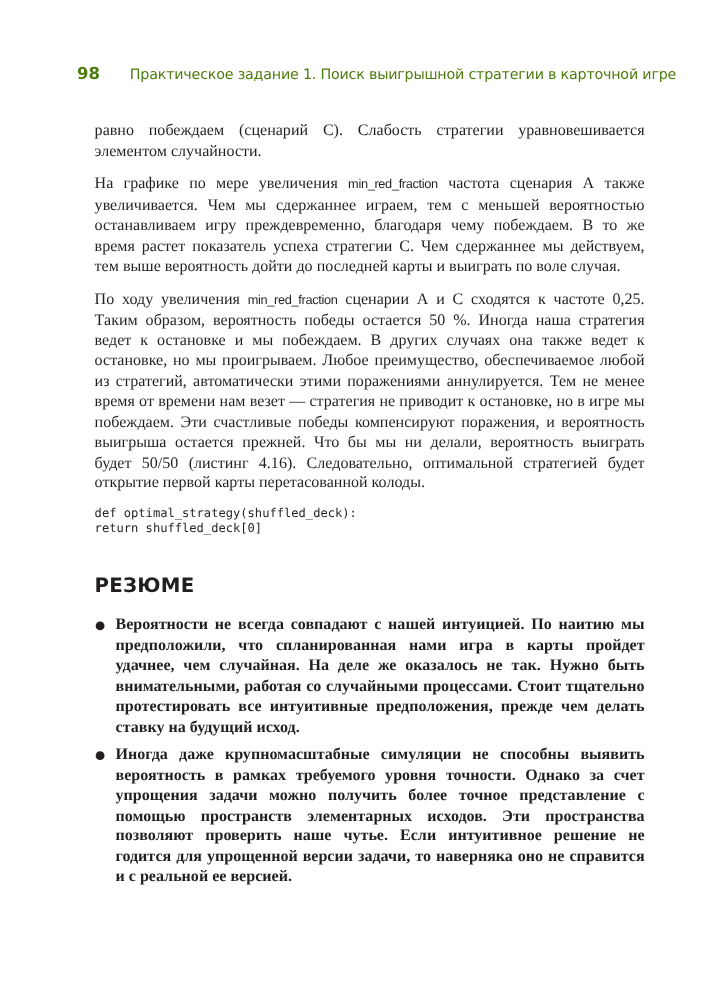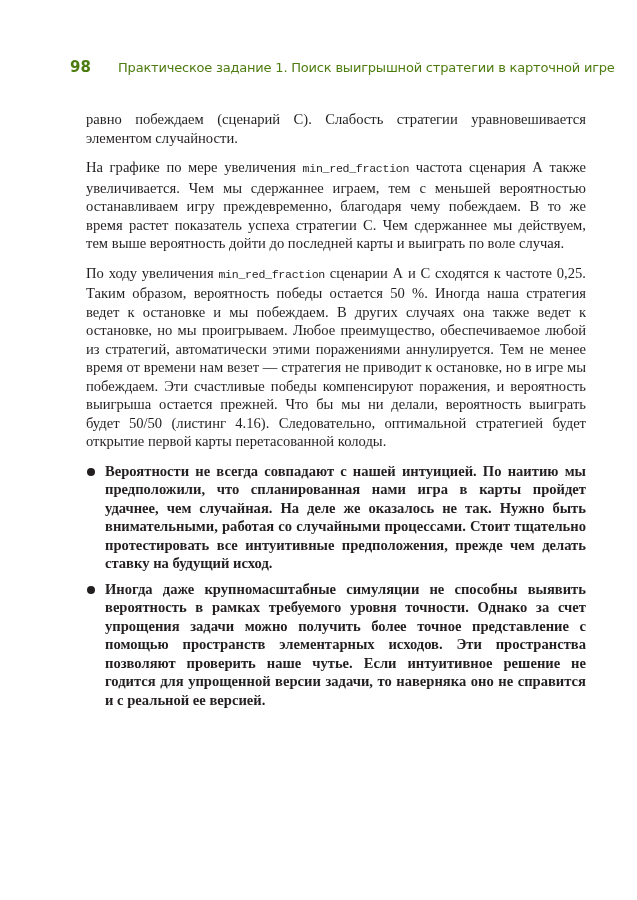--- a/index.html
+++ b/index.html
@@ -3,21 +3,21 @@
 <meta charset="utf-8">
 <style>
   html, body { margin: 0; padding: 0; background: #ffffff; }
   body { width: 637px; height: 900px; position: relative; overflow: hidden; color: #231f20; }
   .page { position: absolute; left: 70px; top: 0; width: 500px; }
   .running-head { position: absolute; top: 58px; left: 0; width: 500px; font-family: "DejaVu Sans", sans-serif; font-size: 13.5px; color: #4d7c0f; white-space: nowrap; }
   .page-num { font-weight: bold; font-size: 15px; display: inline-block; width: 48px; }
   .head-title { font-size: 13px; letter-spacing: -0.2px; }
   .body { position: absolute; top: 110px; left: 0; width: 500px; font-family: "Liberation Serif", serif; font-size: 14.6px; line-height: 18.5px; text-align: justify; hyphens: auto; color: #231f20; margin-left: 16px; }
   .body p { margin: 0 0 11px 0; }
-  .mono { font-family: Liberation Mono, monospace; font-size: 11.6px; letter-spacing: -0.3px; }
+  .mono { font-family: Liberation Sans, sans-serif; font-size: 11.6px; letter-spacing: -0.3px; }
   .listing-caption { font-family: "DejaVu Sans", sans-serif; font-size: 12px; margin-top: 14px; margin-bottom: 5px; }
   .listing-caption b { font-weight: bold; }
   .code { font-family: "DejaVu Sans Mono", monospace; font-size: 11px; line-height: 14px; white-space: pre; margin: 0; color: #231f20; }
   .section-title { font-family: "DejaVu Sans", sans-serif; font-weight: bold; font-size: 18px; margin-top: 36px; margin-bottom: 17px; letter-spacing: 0.2px; }
   ul.summary { list-style: none; margin: 0; padding: 0; font-weight: bold; }
   ul.summary li { position: relative; padding-left: 19px; margin-bottom: 7px; text-align: justify; }
   .bullet { position: absolute; left: 1px; top: 6px; width: 8px; height: 8px; border-radius: 50%; background: #231f20; }
 </style>
 </head>
 <body>
@@ -27,20 +27,23 @@
     <span class="page-num">98</span><span class="head-title">Практическое задание 1. Поиск выигрышной стратегии в карточной игре</span>
   </div>
 
   <div class="body" lang="ru">
     <p>равно побеждаем (сценарий С). Слабость стратегии уравновешивается элементом случайности.</p>
 
     <p><span>На графике по мере увеличения </span><span class="mono">min_red_fraction</span><span> частота сценария А также увеличивается. Чем мы сдержаннее играем, тем с меньшей вероятностью останавливаем игру преждевременно, благодаря чему побеждаем. В то же время растет показатель успеха стратегии С. Чем сдержаннее мы действуем, тем выше вероятность дойти до последней карты и выиграть по воле случая.</span></p>
 
     <p><span>По ходу увеличения </span><span class="mono">min_red_fraction</span><span> сценарии А и С сходятся к частоте 0,25. Таким образом, вероятность победы остается 50 %. Иногда наша стратегия ведет к остановке и мы побеждаем. В других случаях она также ведет к остановке, но мы проигрываем. Любое преимущество, обеспечиваемое любой из стратегий, автоматически этими поражениями аннулируется. Тем не менее время от времени нам везет — стратегия не приводит к остановке, но в игре мы побеждаем. Эти счастливые победы компенсируют поражения, и вероятность выигрыша остается прежней. Что бы мы ни делали, вероятность выиграть будет 50/50 (листинг 4.16). Следовательно, оптимальной стратегией будет открытие первой карты перетасованной колоды.</span></p>
 
+    <pre class="code">def optimal_strategy(shuffled_deck):
+return shuffled_deck[0]</pre>
 
+    <div class="section-title">РЕЗЮМЕ</div>
 
     <ul class="summary">
       <li><span class="bullet"></span><span>Вероятности не всегда совпадают с нашей интуицией. По наитию мы предположили, что спланированная нами игра в карты пройдет удачнее, чем случайная. На деле же оказалось не так. Нужно быть внимательными, работая со случайными процессами. Стоит тщательно протестировать все интуитивные предположения, прежде чем делать ставку на будущий исход.</span></li>
       <li><span class="bullet"></span><span>Иногда даже крупномасштабные симуляции не способны выявить вероятность в рамках требуемого уровня точности. Однако за счет упрощения задачи можно получить более точное представление с помощью пространств элементарных исходов. Эти пространства позволяют проверить наше чутье. Если интуитивное решение не годится для упрощенной версии задачи, то наверняка оно не справится и с реальной ее версией.</span></li>
     </ul>
   </div>
 </div>
 
 </body></html>

